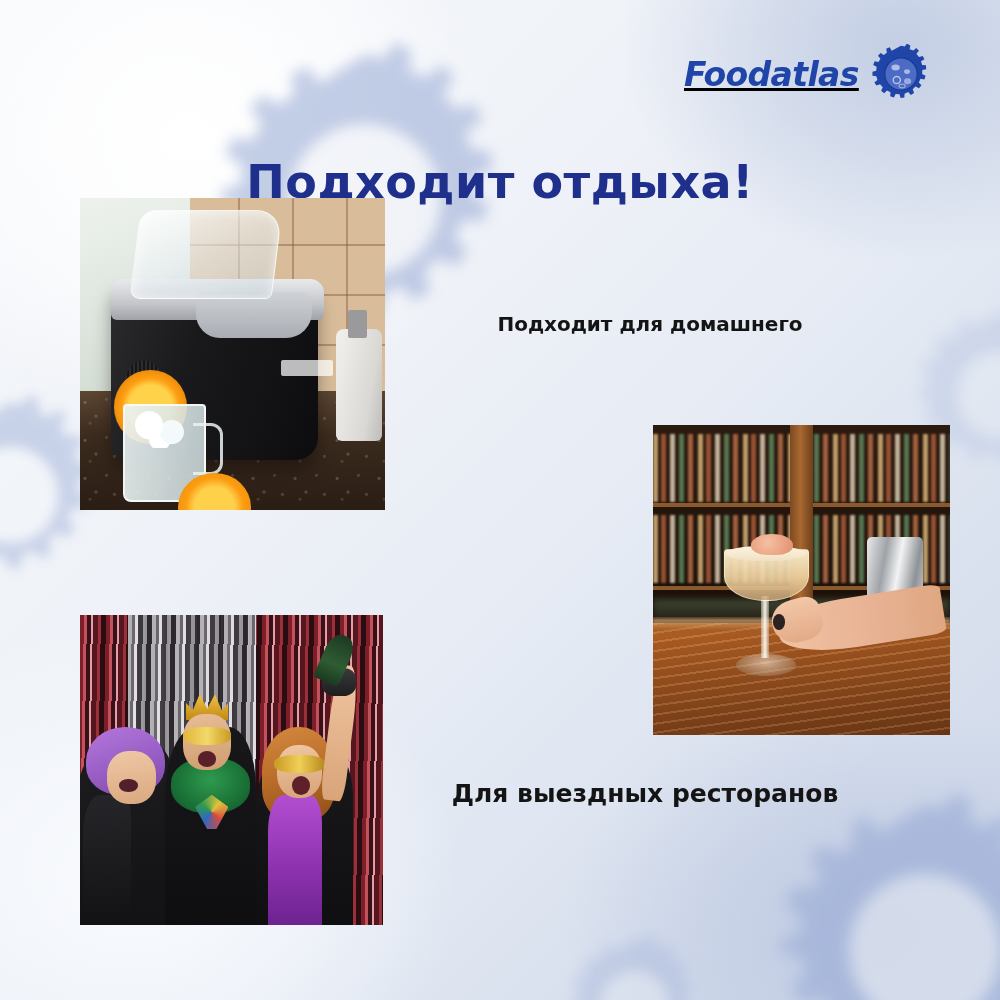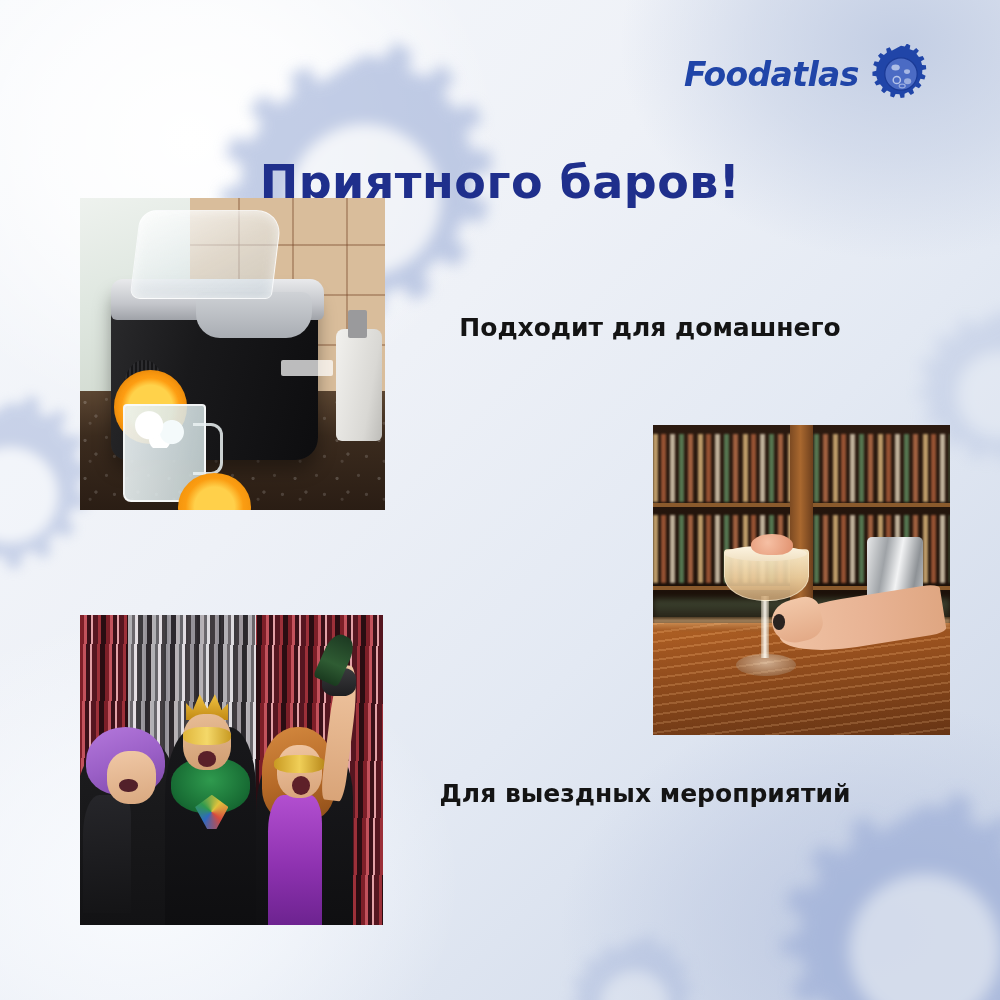--- a/index.html
+++ b/index.html
@@ -29,21 +29,21 @@
   .gear-wm{position:absolute;pointer-events:none;}
   .gear-wm svg{display:block;width:100%;height:100%;}
   .gear-wm .cog{fill:#9fb0d8;}
   .g1{left:200px;top:35px;width:330px;height:330px;filter:blur(7px);opacity:.62;}
   .g2{left:-95px;top:390px;width:210px;height:210px;filter:blur(6px);opacity:.5;}
   .g3{left:760px;top:785px;width:330px;height:330px;filter:blur(8px);opacity:.72;}
   .g4{left:560px;top:930px;width:150px;height:150px;filter:blur(7px);opacity:.38;}
   .g5{left:905px;top:300px;width:190px;height:190px;filter:blur(8px);opacity:.3;}
 
   
-  #logo{position:absolute;left:684px;top:44px;display:flex;align-items:center;gap:12px;}
+  #logo{position:absolute;left:684px;top:44px;display:flex;align-items:center;gap:12px;text-decoration:underline;}
   #logo-text{
     font-size:33px;font-weight:bold;font-style:italic;
     color:#2045a8;letter-spacing:-.6px;line-height:1;
     font-family:"DejaVu Sans","Liberation Sans",sans-serif;
   }
   #logo-mark{width:60px;height:60px;}
   #logo-mark svg{display:block;width:60px;height:60px;}
 
   
   #title{
@@ -212,21 +212,21 @@
   .pt-bottle{left:80%;top:6%;width:9%;height:16%;transform:rotate(24deg);
     background:linear-gradient(180deg,#1d3a22 0%,#2f5c33 60%,#1a3a1f 100%);border-radius:40% 40% 12% 12%;}
   .pt-glove{left:80%;top:17%;width:11%;height:9%;border-radius:38%;
     background:linear-gradient(180deg,#3a3a3d,#1e1e20);}
 
   
   .caption{
     position:absolute;text-align:center;color:#141414;font-weight:bold;
     font-family:"DejaVu Sans","Liberation Sans",sans-serif;line-height:1.25;
   }
-  #caption-home{left:400px;top:312px;width:500px;font-size:25px;}
+  #caption-home{left:400px;top:312px;width:500px;font-size:20px;}
   #caption-bars{left:150px;top:548px;width:570px;font-size:25px;}
   #caption-events{left:330px;top:778px;width:630px;font-size:25px;}
 </style>
 </head>
 <body>
 
 <div id="slide">
 
   <div class="wash wash-tl"></div>
   <div class="wash wash-bl"></div>
@@ -273,21 +273,21 @@
         <circle cx="50" cy="50" r="27" fill="none" stroke="#1a3a96" stroke-width="2"></circle>
         <ellipse cx="41" cy="39" rx="7" ry="5" fill="#cfd9f2" opacity=".75"></ellipse>
         <ellipse cx="60" cy="46" rx="5" ry="4" fill="#cfd9f2" opacity=".7"></ellipse>
         <ellipse cx="43" cy="60" rx="6" ry="6" fill="none" stroke="#cfd9f2" stroke-width="2.5" opacity=".8"></ellipse>
         <ellipse cx="61" cy="62" rx="6" ry="5" fill="#cfd9f2" opacity=".6"></ellipse>
         <ellipse cx="52" cy="70" rx="5" ry="3" fill="none" stroke="#cfd9f2" stroke-width="2" opacity=".6"></ellipse>
       </svg>
     </span>
   </div>
 
-  <h1 id="title">Приятного баров!</h1>
+  <h1 id="title">Подходит отдыха!</h1>
 
   <div class="photo" id="photo-icemaker">
     <div class="scene">
       <div class="layer km-window"></div>
       <div class="layer km-tile"></div>
       <div class="layer km-counter"></div>
       <div class="layer km-soap"></div>
       <div class="layer km-soap-neck"></div>
       <div class="layer km-body"></div>
       <div class="layer km-top"></div>
@@ -352,15 +352,15 @@
       <div class="layer pt-mouth3"></div>
       <div class="layer pt-arm"></div>
       <div class="layer pt-glove"></div>
       <div class="layer pt-bottle"></div>
     </div>
   </div>
 
   <div class="caption" id="caption-home">
     <div>Подходит для домашнего</div>
   </div>
-  <div class="caption" id="caption-events">Для выездных мероприятий</div>
+  <div class="caption" id="caption-events">Для выездных ресторанов</div>
 
 </div>
 
 </body></html>

